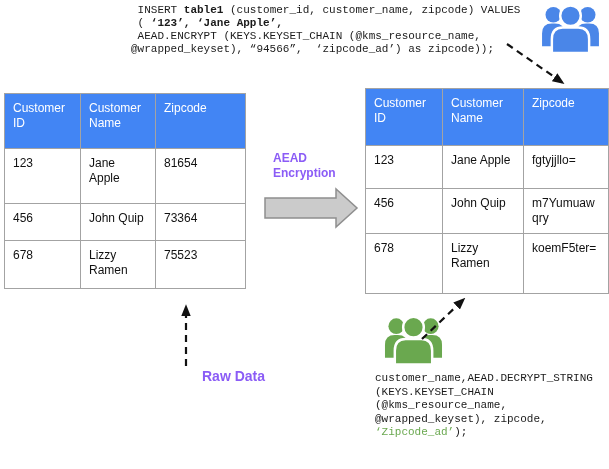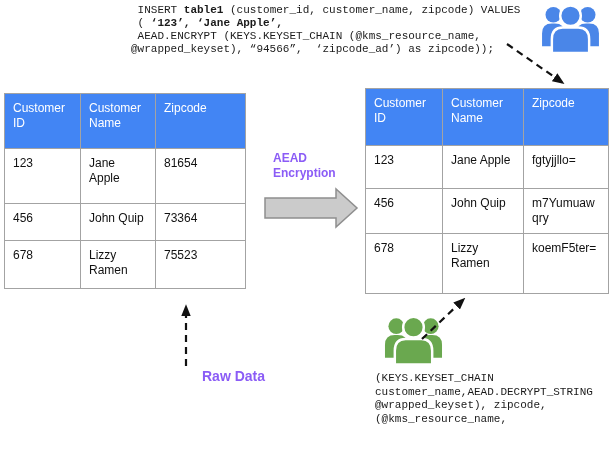--- a/index.html
+++ b/index.html
@@ -145,15 +145,15 @@
 
     <polygon points="265,198 336,198 336,189 357,208 336,227 336,218 265,218" stroke-width="1.5" fill="#CBCBCB" stroke="#8F8F8F"></polygon>
 
     <line x1="507" y1="44" x2="563" y2="83" stroke="#111" stroke-width="2.2" stroke-dasharray="7 5" marker-end="url(#ah)"></line>
 
     <line x1="186" y1="366" x2="186" y2="306" stroke="#111" stroke-width="2.2" stroke-dasharray="7 5" marker-end="url(#ah)"></line>
 
     <line x1="422" y1="339" x2="464" y2="299" stroke="#111" stroke-width="2.2" stroke-dasharray="7 5" marker-end="url(#ah)"></line>
   </svg>
 
-  <pre class="code select-code"><div><span>(KEYS.KEYSET_CHAIN</span></div><div><span>customer_name,AEAD.DECRYPT_STRING</span></div><div><span>@wrapped_keyset), zipcode,</span></div><div><span>(@kms_resource_name,</span></div></pre>
+  <pre class="code select-code"><div><span>customer_name,AEAD.DECRYPT_STRING</span></div><div><span>(KEYS.KEYSET_CHAIN</span></div><div><span>(@kms_resource_name,</span></div><div><span>@wrapped_keyset), zipcode,</span></div><div><span style="color: rgb(106, 168, 79);">‘Zipcode_ad’</span><span>);</span></div></pre>
 
 </div>
 
 </body></html>

